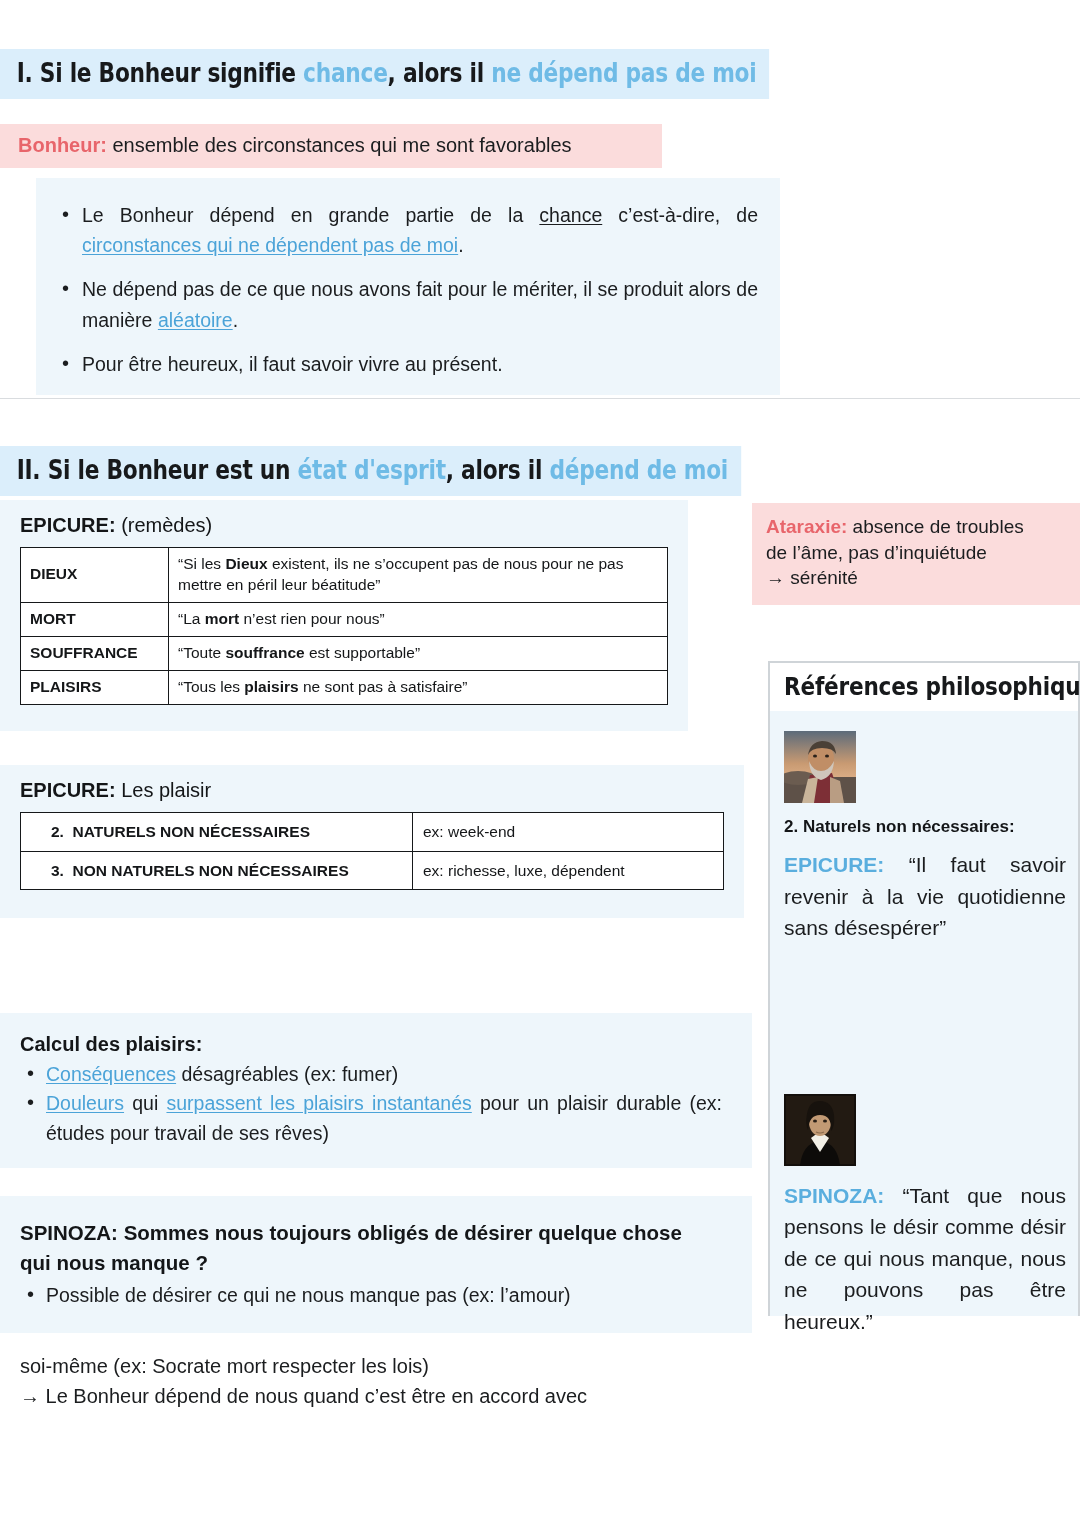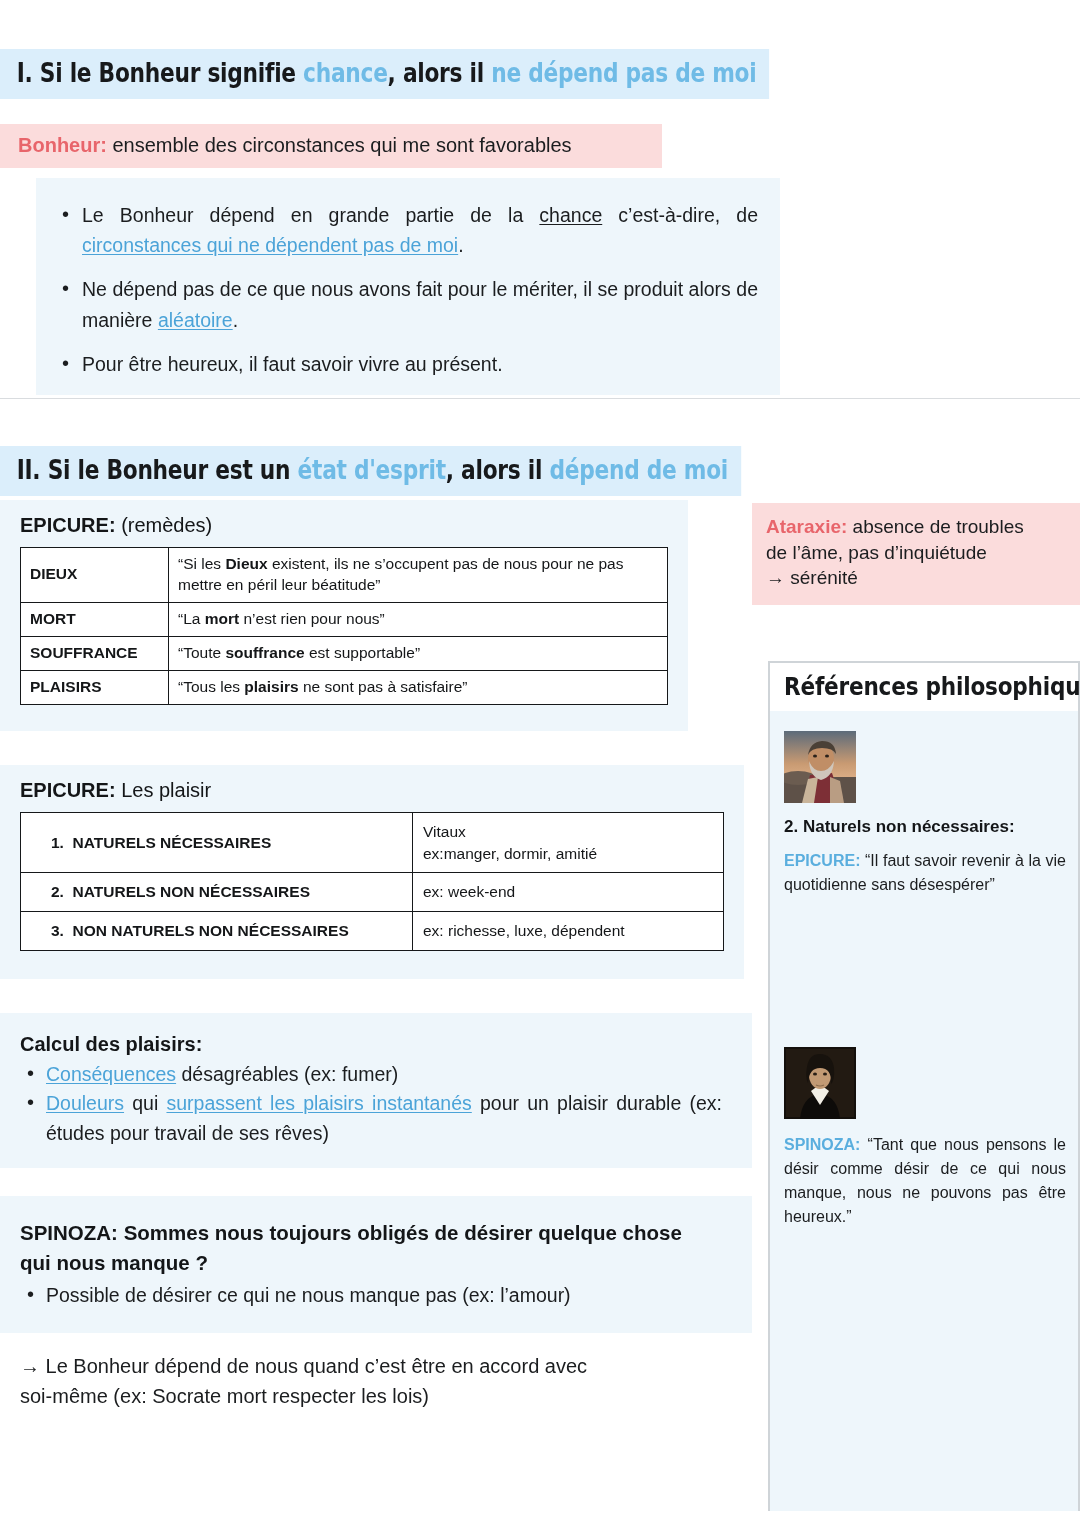--- a/index.html
+++ b/index.html
@@ -96,21 +96,21 @@
   ul.bul2 > li::before {
     content: "\2022"; position: absolute; left: 7px; top: -2px; font-size: 20px;
   }
   .just { text-align: justify; }
 
   .spin-q { font-weight: bold; font-size: 20.5px; line-height: 1.45; color: #141618; }
 
   .concl { font-size: 20px; line-height: 1.5; color: #1b1d1f; padding: 0 20px; }
 
   
-  .right { position: absolute; left: 752px; top: 0; width: 328px; height: 1511px; }
+  .right { position: absolute; left: 752px; top: 0; width: 328px; height: 1316px; }
 
   .atarax {
     position: absolute; left: 0; top: 503px; width: 328px;
     background: #fbdcdc;
     padding: 11px 6px 14px 14px;
     font-size: 19px; line-height: 1.35; color: #1b1d1f;
   }
   .atarax .key { color: #e8656b; font-weight: bold; }
 
   .refpanel {
@@ -127,21 +127,21 @@
     font-family: "DejaVu Sans Condensed", "Liberation Sans Narrow", "Liberation Sans", sans-serif;
     font-weight: bold;
     font-size: 24px;
     color: #17191b;
     white-space: nowrap;
     letter-spacing: -0.2px;
   }
   .ref-body { padding: 20px 12px 0 14px; }
   .thumb { width: 72px; height: 72px; display: block; }
   .ref-sub { font-weight: bold; font-size: 17px; color: #141618; margin: 14px 0 12px; }
-  .ref-quote { font-size: 16px; line-height: 1.5; color: #1b1d1f; text-align: justify; }
+  .ref-quote { font-size: 21px; line-height: 1.5; color: #1b1d1f; text-align: justify; }
   .ref-quote .who { color: #5aaede; font-weight: bold; }
   .gap { height: 150px; }
 </style>
 </head>
 <body>
 
 <div class="page">
 
   <div class="left">
 
@@ -192,24 +192,20 @@
           <td><span>“Tous les </span><b>plaisirs</b><span> ne sont pas à satisfaire”</span></td>
         </tr>
       </tbody>
         </table>
     </div>
 
     <div class="blk" style="position:absolute;left:0;top:765px;width:744px;padding:14px 20px 28px 20px;">
       <div class="lbl"><b>EPICURE:</b><span> Les plaisir</span></div>
       <table class="grid2">
         <tbody>
-            <tr>
-          <td class="num"><span>1.</span>&nbsp;&nbsp;<span>NATURELS NÉCESSAIRES</span></td>
-          <td><span>Vitaux</span><br><span>ex:manger, dormir, amitié</span></td>
-        </tr>
         <tr>
           <td class="num"><span>2.</span>&nbsp;&nbsp;<span>NATURELS NON NÉCESSAIRES</span></td>
           <td>ex: week-end</td>
         </tr>
         <tr>
           <td class="num"><span>3.</span>&nbsp;&nbsp;<span>NON NATURELS NON NÉCESSAIRES</span></td>
           <td>ex: richesse, luxe, dépendent</td>
         </tr>
       </tbody>
         </table>
@@ -224,22 +220,22 @@
     </div>
 
     <div class="blk" style="position:absolute;left:0;top:1196px;width:752px;padding:22px 40px 22px 20px;">
       <div class="spin-q">SPINOZA: Sommes nous toujours obligés de désirer quelque chose qui nous manque ?</div>
       <ul class="bul2" style="margin-top:4px;">
         <li>Possible de désirer ce qui ne nous manque pas (ex: l’amour)</li>
       </ul>
     </div>
 
     <div class="concl" style="position:absolute;left:0;top:1351px;width:720px;">
+      <div>soi-même (ex: Socrate mort respecter les lois)</div>
       <div>→ Le Bonheur dépend de nous quand c’est être en accord avec</div>
-      <div>soi-même (ex: Socrate mort respecter les lois)</div>
     </div>
 
   </div>
 
   <div class="right">
 
     <div class="atarax">
       <span class="key">Ataraxie:</span><span> absence de troubles</span><br>
       <span>de l’âme, pas d’inquiétude</span><br>
       <span>→ sérénité</span>

